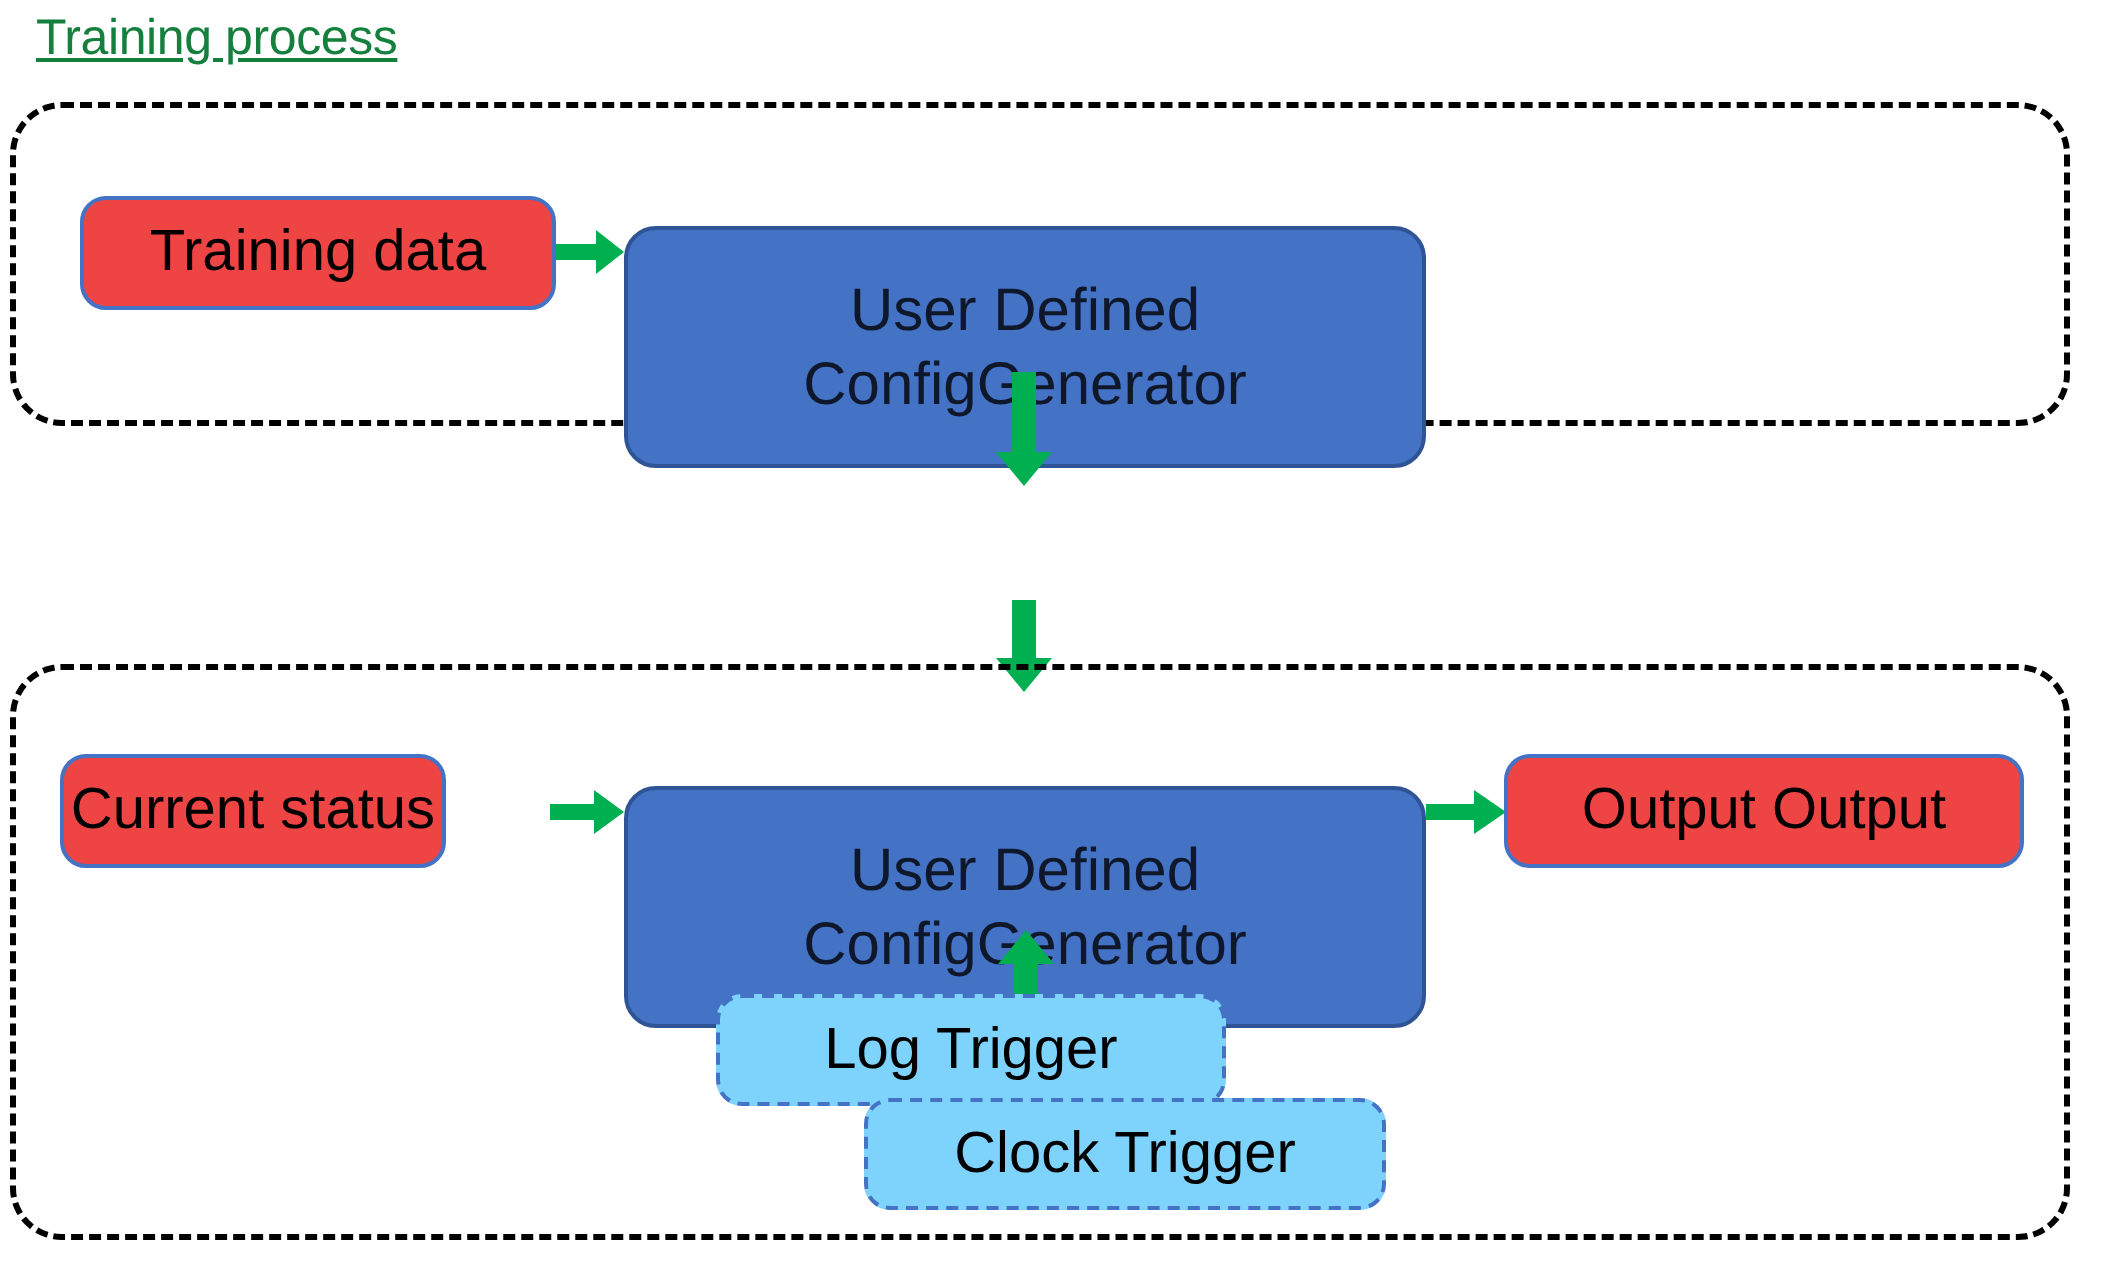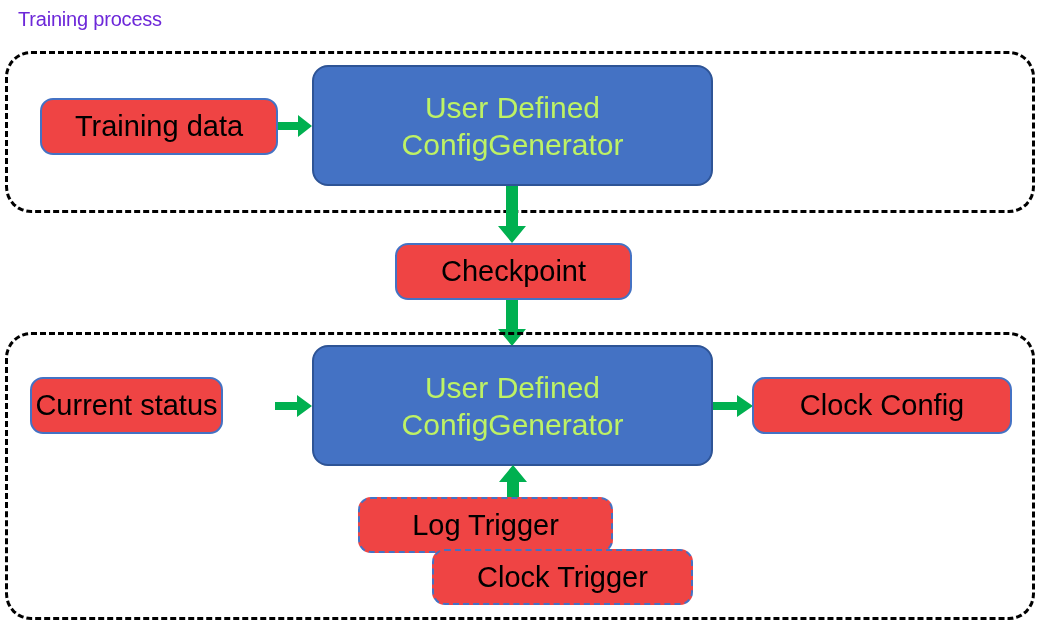--- a/index.html
+++ b/index.html
@@ -14,25 +14,26 @@
     position: relative;
     width: 1057px;
     height: 631px;
     background: #ffffff;
     overflow: hidden;
   }
 
   
   .section-label {
     position: absolute;
-    font-size: 20px;
+    font-size: 25px;
     line-height: 32px;
-    color: #6d28d9;
+    color: #15803d;
     white-space: nowrap;
     letter-spacing: -0.2px;
+    text-decoration: underline;
   }
 
   
   .process-container {
     position: absolute;
     border: 3px dashed #000000;
     border-radius: 26px;
     box-sizing: border-box;
     background: transparent;
   }
@@ -53,27 +54,28 @@
     border-radius: 13px;
     color: #000000;
     font-size: 29px;
     line-height: 33px;
   }
 
   .node-primary {
     background: #4472C4;
     border: 2.5px solid #2E5496;
     border-radius: 16px;
-    color: #bef264;
+    color: #0f172a;
     font-size: 30px;
     line-height: 37px;
+    margin-top: 48px;
   }
 
   .node-dashed {
-    background: #ef4444;
+    background: #7dd3fc;
     border: 2.5px dashed #4472C4;
     border-radius: 13px;
     color: #000000;
     font-size: 29px;
     line-height: 33px;
   }
 
   .node-primary .node-text {
     display: block;
     white-space: pre-line;
@@ -111,23 +113,20 @@
     <span class="node-text">User Defined
 ConfigGenerator</span>
   </div>
 
   <div class="arrow" style="left:497px; top:186px; width:32px; height:60px;">
     <svg width="32" height="60" viewBox="0 0 32 60">
       <path d="M9,0 L21,0 L21,40 L29,40 L15,57 L1,40 L9,40 Z" fill="#00B050"></path>
     </svg>
   </div>
 
-  <div class="node node-plain" style="left:395px; top:243px; width:237px; height:57px;">
-    <span class="node-text">Checkpoint</span>
-  </div>
 
   <div class="arrow" style="left:497px; top:300px; width:32px; height:48px;">
     <svg width="32" height="48" viewBox="0 0 32 48">
       <path d="M9,0 L21,0 L21,29 L29,29 L15,46 L1,29 L9,29 Z" fill="#00B050"></path>
     </svg>
   </div>
 
 
   <div class="process-container" style="left:5px; top:332px; width:1030px; height:288px;"></div>
 
@@ -146,21 +145,21 @@
 ConfigGenerator</span>
   </div>
 
   <div class="arrow" style="left:713px; top:391px; width:42px; height:30px;">
     <svg width="42" height="30" viewBox="0 0 42 30">
       <path d="M0,11 L24,11 L24,4 L40,15 L24,26 L24,19 L0,19 Z" fill="#00B050"></path>
     </svg>
   </div>
 
   <div class="node node-plain" style="left:752px; top:377px; width:260px; height:57px;">
-    <span class="node-text">Clock Config</span>
+    <span class="node-text">Output Output</span>
   </div>
 
   <div class="arrow" style="left:498px; top:465px; width:32px; height:40px;">
     <svg width="32" height="40" viewBox="0 0 32 40">
       <path d="M15,0 L29,17 L21,17 L21,40 L9,40 L9,17 L1,17 Z" fill="#00B050"></path>
     </svg>
   </div>
 
   <div class="node node-dashed" style="left:358px; top:497px; width:255px; height:56px;">
     <span class="node-text">Log Trigger</span>

